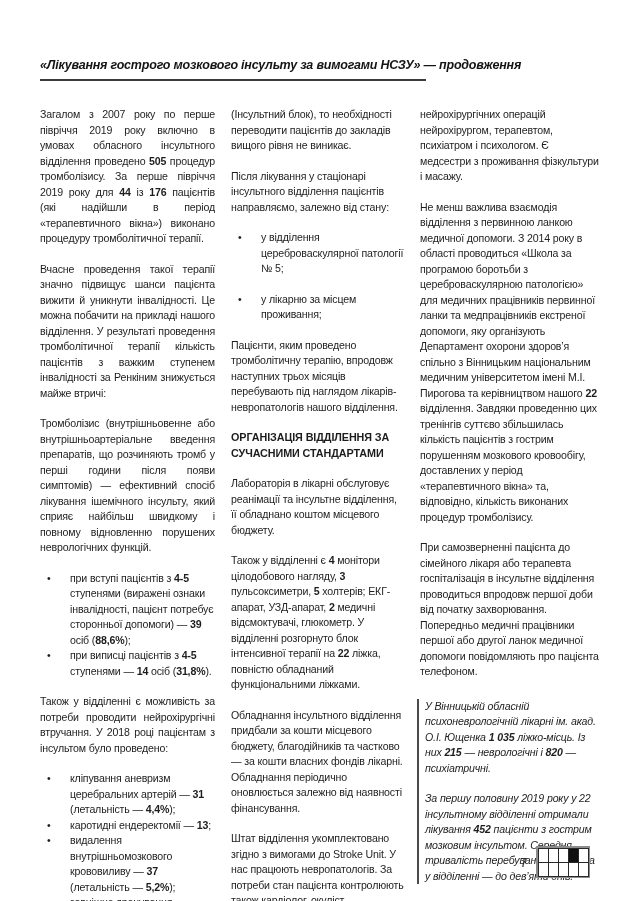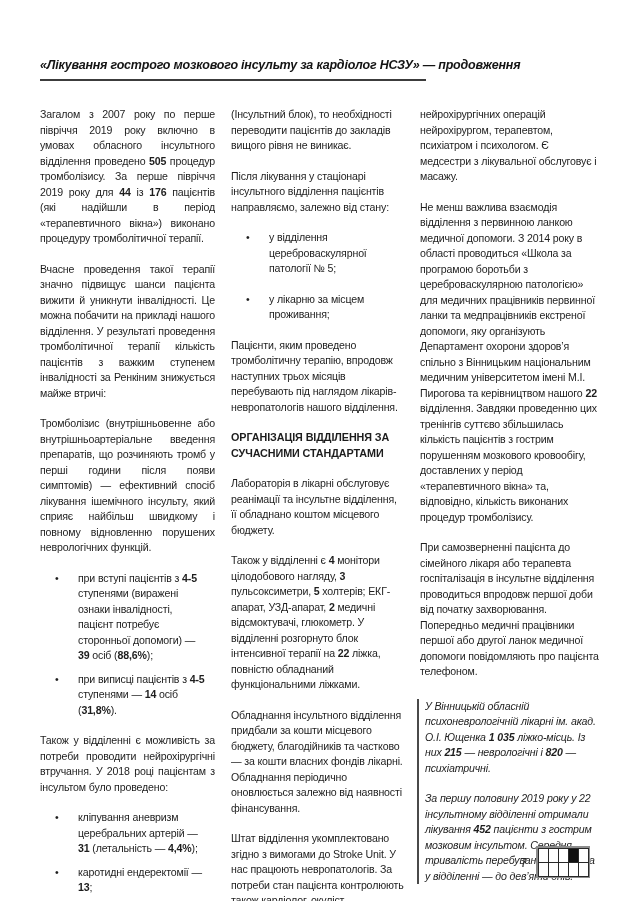--- a/index.html
+++ b/index.html
@@ -21,21 +21,21 @@
   }
   .col { font-size:10.6px; line-height:15.5px; letter-spacing:-0.15px; }
   .col[data-align="justify"] p.paragraph { text-align:justify; }
   .col p { margin:3px 0 15px 0; }
   .col b { font-weight:bold; }
   h3.heading {
     font-weight:bold; font-size:10.8px; line-height:15.5px;
     margin:0 0 15px 0; letter-spacing:-0.1px;
   }
   ul.bullets { list-style:none; margin:0 0 15px 0; padding:0; }
-  ul.bullets li { position:relative; padding-left:30px; margin:8px; }
+  ul.bullets li { position:relative; padding-left:30px; margin:0; }
   ul.bullets li::before { content:"•"; position:absolute; left:7px; top:0; }
   ul.bullets.spaced li + li { margin-top:15px; }
   .aside {
     border-left:2px solid #4a4a4a; margin:19px 0 0 -3px; padding-left:6px;
     font-style:italic;
   }
   .aside p { margin:0 0 15px 0; }
   .aside p:last-child { margin-bottom:0; }
   
   .footer {
@@ -49,21 +49,21 @@
   }
   .grid-icon .cell { border:1.5px solid #282828; background:#ffffff; margin:-0.5px; }
   .grid-icon .cell.filled { background:#101010; }
 </style>
 </head>
 <body>
 
 <div class="page">
 
   <header class="header">
-    <div class="header-title">«Лікування гострого мозкового інсульту за кардіолог НСЗУ» — продовження</div>
+    <div class="header-title">«Лікування гострого мозкового інсульту за вимогами НСЗУ» — продовження</div>
     <div class="header-rule"></div>
   </header>
 
   <main class="columns">
     <section class="col" data-align="justify">
         <p class="paragraph">Загалом з 2007 року по перше півріччя 2019 року включно в умовах обласного інсультного відділення проведено <b>505</b> процедур тромболізису. За перше півріччя 2019 року для <b>44</b> із <b>176</b> пацієнтів (які надійшли в період «терапевтичного вікна») виконано процедуру тромболітичної терапії.</p>
         <p class="paragraph">Вчасне проведення такої терапії значно підвищує шанси пацієнта вижити й уникнути інвалідності. Це можна побачити на прикладі нашого відділення. У результаті проведення тромболітичної терапії кількість пацієнтів з важким ступенем інвалідності за Ренкіним знижується майже втричі:</p>
         <p class="paragraph">Тромболізис (внутрішньовенне або внутрішньоартеріальне введення препаратів, що розчиняють тромб у перші години після появи симптомів) — ефективний спосіб лікування ішемічного інсульту, який сприяє найбільш швидкому і повному відновленню порушених неврологічних функцій.</p>
         <ul class="bullets">
           <li>при вступі пацієнтів з <b>4-5</b> ступенями (виражені ознаки інвалідності, пацієнт потребує сторонньої допомоги) — <b>39</b> осіб (<b>88,6%</b>);</li>
@@ -85,21 +85,21 @@
           <li>у лікарню за місцем проживання;</li>
         </ul>
         <p class="paragraph">Пацієнти, яким проведено тромболітичну терапію, впродовж наступних трьох місяців перебувають під наглядом лікарів-невропатологів нашого відділення.</p>
         <h3 class="heading">ОРГАНІЗАЦІЯ ВІДДІЛЕННЯ ЗА СУЧАСНИМИ СТАНДАРТАМИ</h3>
         <p class="paragraph">Лабораторія в лікарні обслуговує реанімації та інсультне відділення, її обладнано коштом місцевого бюджету.</p>
         <p class="paragraph">Також у відділенні є <b>4</b> монітори цілодобового нагляду, <b>3</b> пульсоксиметри, <b>5</b> холтерів; ЕКГ-апарат, УЗД-апарат, <b>2</b> медичні відсмоктувачі, глюкометр. У відділенні розгорнуто блок інтенсивної терапії на <b>22</b> ліжка, повністю обладнаний функціональними ліжками.</p>
         <p class="paragraph">Обладнання інсультного відділення придбали за кошти місцевого бюджету, благодійників та частково — за кошти власних фондів лікарні. Обладнання періодично оновлюється залежно від наявності фінансування.</p>
         <p class="paragraph">Штат відділення укомплектовано згідно з вимогами до Stroke Unit. У нас працюють  невропатологів. За потреби стан пацієнта контролюють також кардіолог, окуліст, ендокринолог. Є можливість огляду і консультації, проведення</p>
       </section>
     <section class="col" data-align="left">
-        <p class="paragraph">нейрохірургічних операцій нейрохірургом, терапевтом, психіатром і психологом. Є медсестри з лікувальної обслуговує і масажу.</p>
+        <p class="paragraph">нейрохірургічних операцій нейрохірургом, терапевтом, психіатром і психологом. Є медсестри з проживання фізкультури і масажу.</p>
         <p class="paragraph">Не менш важлива взаємодія відділення з первинною ланкою медичної допомоги. З 2014 року в області проводиться «Школа за програмою боротьби з цереброваскулярною патологією» для медичних працівників первинної ланки та медпрацівників екстреної допомоги, яку організують Департамент охорони здоров’я спільно з Вінницьким національним медичним університетом імені М.І. Пирогова та керівництвом нашого <b>22</b> відділення. Завдяки проведенню цих тренінгів суттєво збільшилась кількість пацієнтів з гострим порушенням мозкового кровообігу, доставлених у період «терапевтичного вікна» та, відповідно, кількість виконаних процедур тромболізису.</p>
         <p class="paragraph">При самозверненні пацієнта до сімейного лікаря або терапевта госпіталізація в інсультне відділення проводиться впродовж першої доби від початку захворювання. Попередньо медичні працівники першої або другої ланок медичної допомоги повідомляють про пацієнта телефоном.</p>
         <div class="aside">
           <p>У Вінницькій обласній психоневрологічній лікарні ім. акад. О.І. Ющенка <b>1 035</b> ліжко-місць. Із них <b>215</b> — неврологічні і <b>820</b> — психіатричні.</p>
           <p>За першу половину 2019 року у 22 інсультному відділенні отримали лікування <b>452</b> пацієнти з гострим мозковим інсультом. Середня тривалість перебування пацієнта у відділенні — до дев’яти днів.</p>
         </div>
       </section>
   </main>
 
   <footer class="footer">

